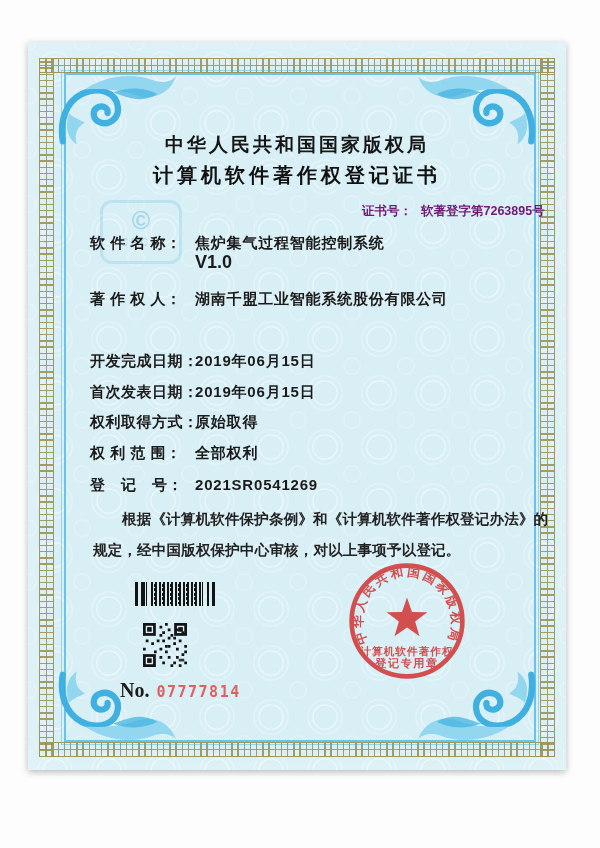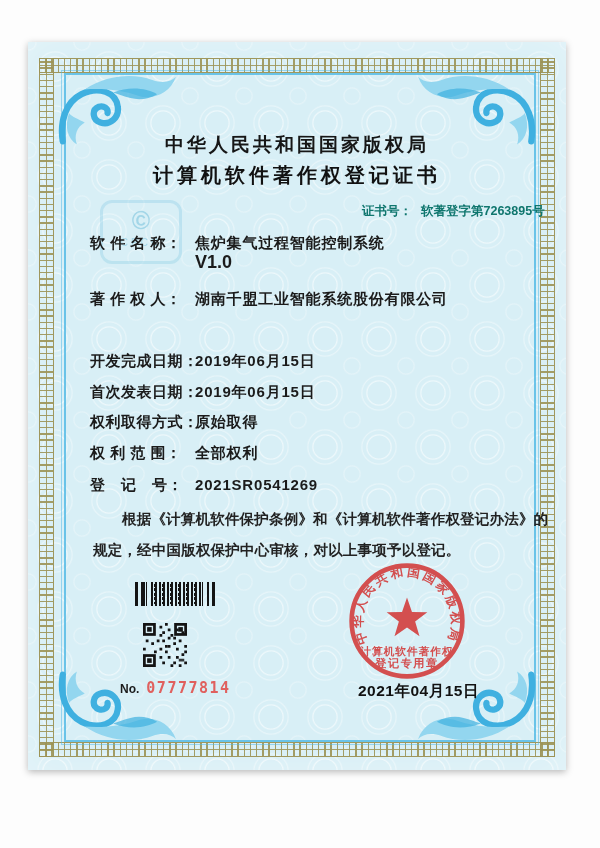--- a/index.html
+++ b/index.html
@@ -78,21 +78,21 @@
     font-family:"Liberation Serif","DejaVu Serif",serif;
     font-weight:700;font-size:19px;letter-spacing:3px;color:#161616;white-space:nowrap;
   }
   .cert-title{
     position:absolute;top:120px;left:0;width:100%;text-align:center;
     font-family:"Liberation Serif","DejaVu Serif",serif;
     font-weight:700;font-size:20px;letter-spacing:4px;color:#111;white-space:nowrap;
   }
   .certline{
     position:absolute;top:161px;left:334px;
-    font-size:12.5px;font-weight:700;color:#0f766e;white-space:nowrap;
+    font-size:12.5px;font-weight:700;color:#701a75;white-space:nowrap;
   }
   .certline .val{margin-left:9px;}
   .frow{position:absolute;left:62px;height:20px;font-size:15px;font-weight:700;color:#1b1b1b;white-space:nowrap;}
   .flabel{position:absolute;left:0;letter-spacing:.5px;}
   .fvalue{position:absolute;left:105px;letter-spacing:.8px;}
   .fversion{position:absolute;left:167px;top:210px;font-size:18px;font-weight:700;color:#1b1b1b;}
   .stmt{position:absolute;left:65px;font-size:14.5px;font-weight:700;color:#222;letter-spacing:.2px;white-space:nowrap;}
   .stmt1{top:468px;padding-left:29px;}
   .stmt2{top:499px;}
   
@@ -104,22 +104,22 @@
   .barcode::after{
     content:"";position:absolute;left:16px;right:16px;top:0;bottom:0;
     background-image:
       repeating-linear-gradient(90deg,#141414 0 2px,rgba(0,0,0,0) 2px 4px),
       repeating-linear-gradient(0deg,rgba(216,239,246,.95) 0 1.6px,rgba(0,0,0,0) 1.6px 4.4px);
   }
   .qr{position:absolute;left:115px;top:581px;width:44px;height:44px;}
   
   .serial{position:absolute;left:92px;top:637px;white-space:nowrap;}
   .serial .no{
-    font-family:Liberation Sans, sans-serif;
-    font-weight:700;font-size:12px;color:#1c1c1c;
+    font-family:Liberation Serif, serif;
+    font-weight:700;font-size:20px;color:#1c1c1c;
   }
   .serial .num{
     font-family:"DejaVu Sans Mono","Liberation Mono",monospace;
     font-size:15px;letter-spacing:1.5px;color:#e0605e;margin-left:7px;font-weight:700;
   }
   .seal{position:absolute;left:318px;top:518px;width:122px;height:122px;opacity:.93;}
   .issue-date{
     position:absolute;left:330px;top:639px;
     font-size:15.5px;font-weight:700;letter-spacing:.5px;color:#111;white-space:nowrap;
   }
@@ -267,16 +267,15 @@
         <path id="sealArc" d="M 21.9 82 A 44 44 0 1 1 98.1 82" fill="none"></path>
       </defs>
       <text font-size="12.5" fill="#d34343" letter-spacing="2.6" font-weight="bold" font-family="Liberation Sans, DejaVu Sans, sans-serif">
         <textPath href="#sealArc" startOffset="1">中华人民共和国国家版权局</textPath>
       </text>
       <polygon fill="#d34343" points="60,37 64.9,51.2 80,51.5 68,60.6 72.3,75 60,66.4 47.7,75 52,60.6 40,51.5 55.1,51.2"></polygon>
       <text x="60" y="93" text-anchor="middle" font-size="10.5" letter-spacing="1" fill="#d34343" font-weight="bold" font-family="Liberation Sans, DejaVu Sans, sans-serif">计算机软件著作权</text>
       <text x="60" y="105" text-anchor="middle" font-size="11" letter-spacing="1.5" fill="#d34343" font-weight="bold" font-family="Liberation Sans, DejaVu Sans, sans-serif">登记专用章</text>
     </svg>
 
-    <div class="issue-date">2021年04月15日</div>
 
   </div>
 </div>
 
 </body></html>

